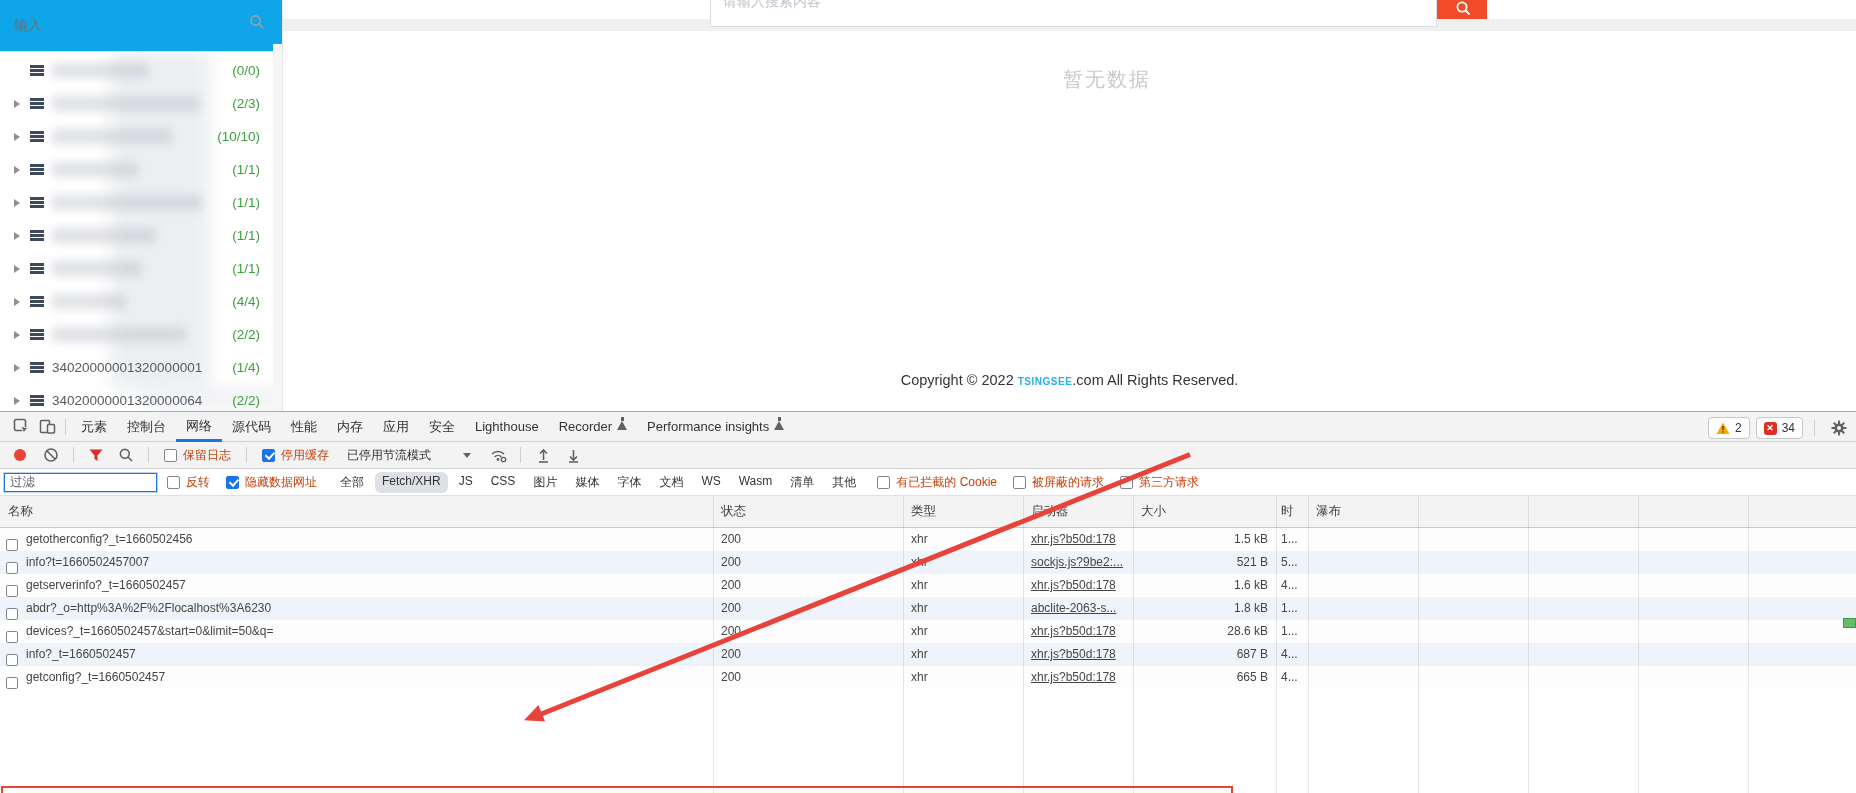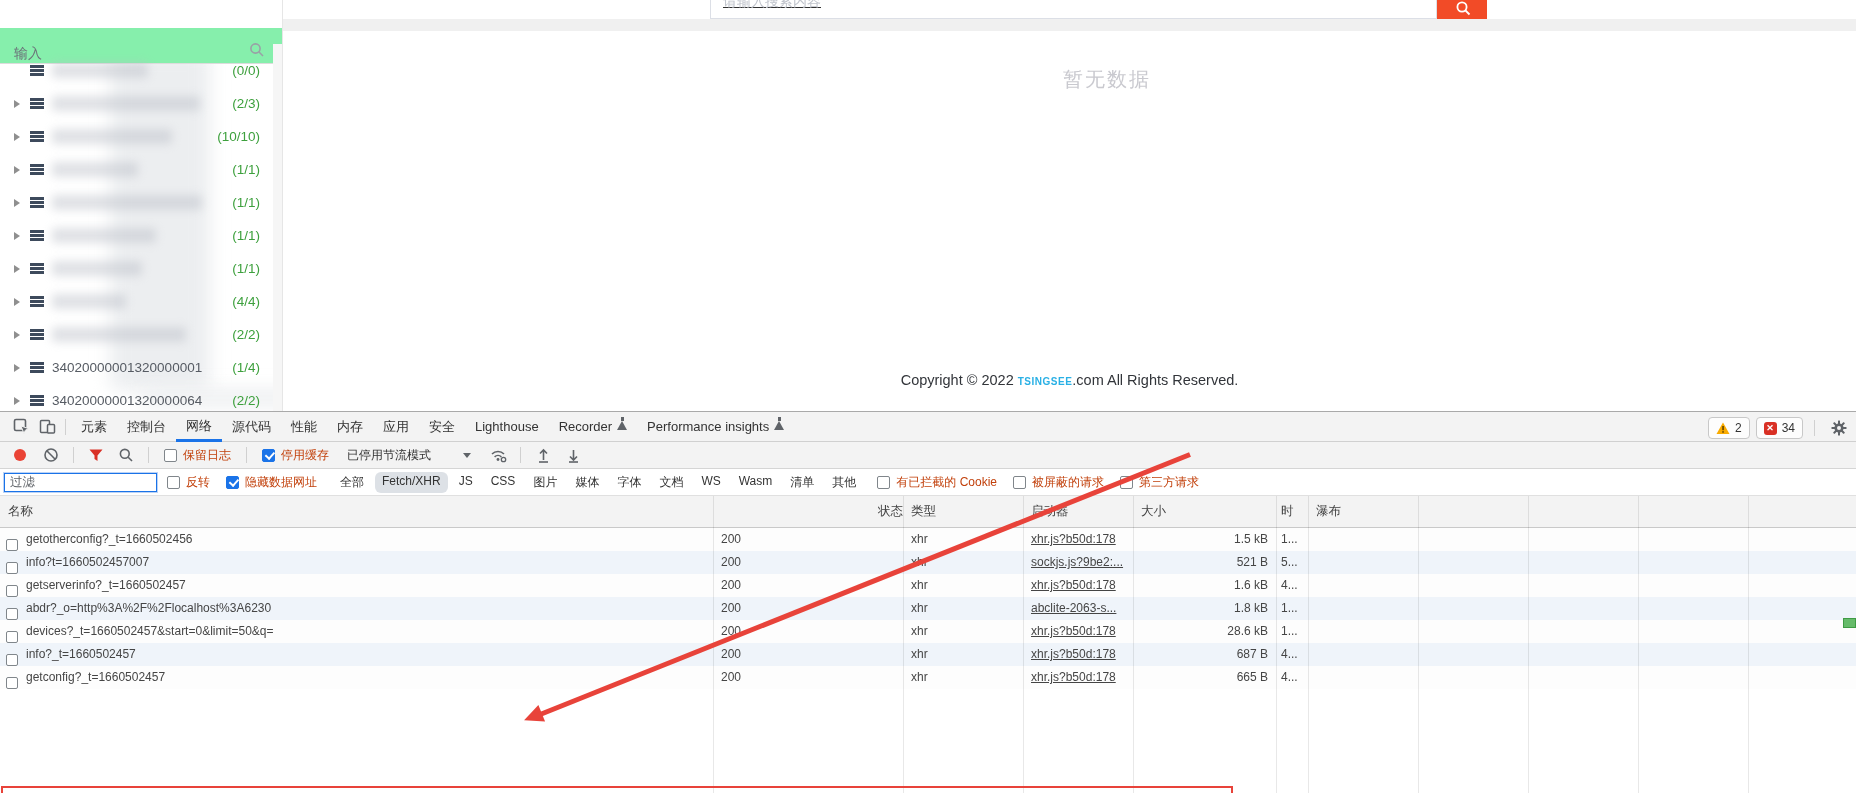--- a/index.html
+++ b/index.html
@@ -2,36 +2,36 @@
 <html><head>
 <meta charset="utf-8">
 <style>
   * { box-sizing: border-box; margin: 0; padding: 0; }
   html,body { width:1856px; height:793px; overflow:hidden; background:#fff;
     font-family:"Liberation Sans", sans-serif; color:#333; }
 
   
   #page-top { position:absolute; left:0; top:0; width:1856px; height:411px; background:#fff; }
   #sidebar { position:absolute; left:0; top:0; width:283px; height:411px; background:#fff; border-right:1px solid #e6e6e6; overflow:hidden; }
-  #side-search { position:absolute; left:0; top:0; width:283px; height:36px; background:#86efac; border-bottom:1px solid #dcdcdc;margin-top:28px; }
+  #side-search { position:absolute; left:0; top:0; width:283px; height:52px; background:#0ea5e9; border-bottom:1px solid #dcdcdc; }
   #side-search input { position:absolute; left:14px; top:12px; width:230px; height:26px; border:0; background:transparent; font-size:14px; color:#444; outline:none; }
   #side-search input::placeholder { color:#6b7078; }
   #side-search svg { position:absolute; right:18px; top:14px; }
   #side-scrollbar { position:absolute; right:0; top:44px; width:9px; height:367px; background:#f6f6f6; }
   #tree { position:absolute; left:0; top:54px; width:274px;text-decoration:underline; }
   .tree-row { position:relative; height:33px; display:flex; align-items:center; }
   .tree-arrow { width:0; height:0; border-left:6px solid #8f8f8f; border-top:4.5px solid transparent; border-bottom:4.5px solid transparent; position:absolute; left:14px; }
   .tree-icon { position:absolute; left:30px; width:14px; height:2.5px; background:#3d4a5c; box-shadow:0 4px 0 #3d4a5c, 0 8px 0 #3d4a5c; margin-top:-8px; }
   .tree-label { position:absolute; left:52px; font-size:13.5px; color:#565b63; white-space:nowrap; }
   .tree-blur { position:absolute; left:52px; height:15px; background:#b9bdc6; filter:blur(5px); opacity:.45; border-radius:2px; }
   .tree-count { position:absolute; right:14px; font-size:13.5px; color:#3da03d; }
   .smudge { position:absolute; background:#eceef0; filter:blur(9px); border-radius:8px; }
 
   #top-band { position:absolute; left:283px; top:19px; width:1573px; height:12px; background:#f0f0f0; }
-  #top-search { position:absolute; left:710px; top:0; width:727px; height:19px; background:#fff; border:1px solid #dcdfe6; border-top:none; overflow:hidden;text-decoration:underline; }
+  #top-search { position:absolute; left:710px; top:0; width:727px; height:27px; background:#fff; border:1px solid #dcdfe6; border-top:none; overflow:hidden; }
   #top-search span { display:block; margin:-7px 0 0 12px; font-size:14px; color:#c0c4cc; white-space:nowrap; }
   #top-search-btn { position:absolute; left:1437px; top:0; width:50px; height:19px; background:#f24b27; cursor:pointer; overflow:hidden; }
   #top-search-btn svg { position:absolute; left:17px; top:-1px; }
   #empty-text { position:absolute; left:1063px; top:66px; font-size:20px; color:#c9c9cf; letter-spacing:2px; }
   #copyright { position:absolute; left:283px; top:372px; width:1573px; text-align:center; font-size:14.5px; color:#32353a; }
   #copyright .brand { font-weight:bold; color:#29b0e5; letter-spacing:.5px; font-size:10px; }
 
   
   #devtools { position:absolute; left:0; top:411px; width:1856px; height:382px; background:#fff; border-top:1px solid #a9a9a9; font-size:12px; }
   #dt-tabbar { position:relative; height:30px; background:#f3f3f3; border-bottom:1px solid #d0d0d0; display:flex; align-items:center; padding-left:8px; }
@@ -354,21 +354,21 @@
     </label>
     <label class="tb-check">
       <span class="cb"></span>
       <span>第三方请求</span>
     </label>
   </div>
 
   <div id="dt-grid">
     <div id="dt-header">
       <div class="hc" style="width:713px;">名称</div>
-      <div class="hc" style="width:190px;text-align:right;">状态</div>
+      <div class="hc" style="width:190px;">状态</div>
       <div class="hc" style="width:120px;">类型</div>
       <div class="hc" style="width:110px;">启动器</div>
       <div class="hc" style="width:143px;">大小</div>
       <div class="hc" style="width:32px;padding-left:5px;">时</div>
       <div class="hc" style="flex:1;">瀑布</div>
     </div>
     <div id="dt-rows">
         <div class="net-row">
           <div class="nc name" style="width:713px;">
             <span class="cb" style="width:12px;height:12px;"></span>

